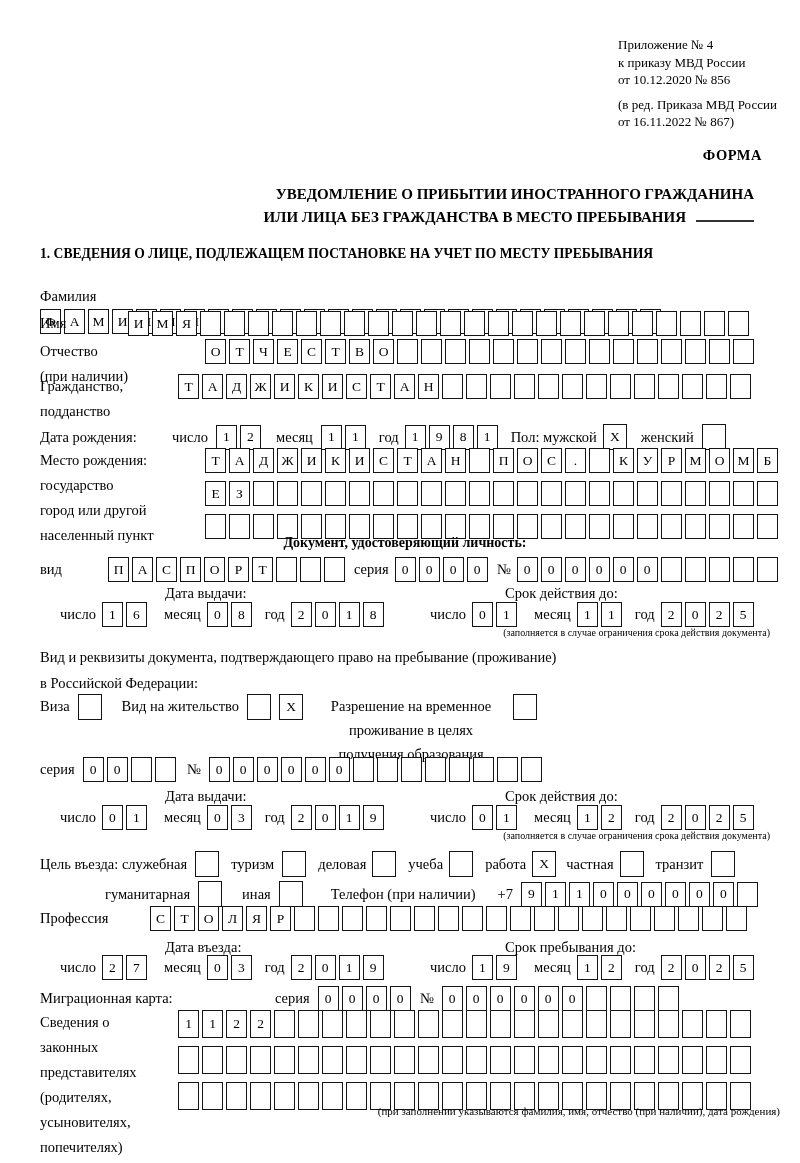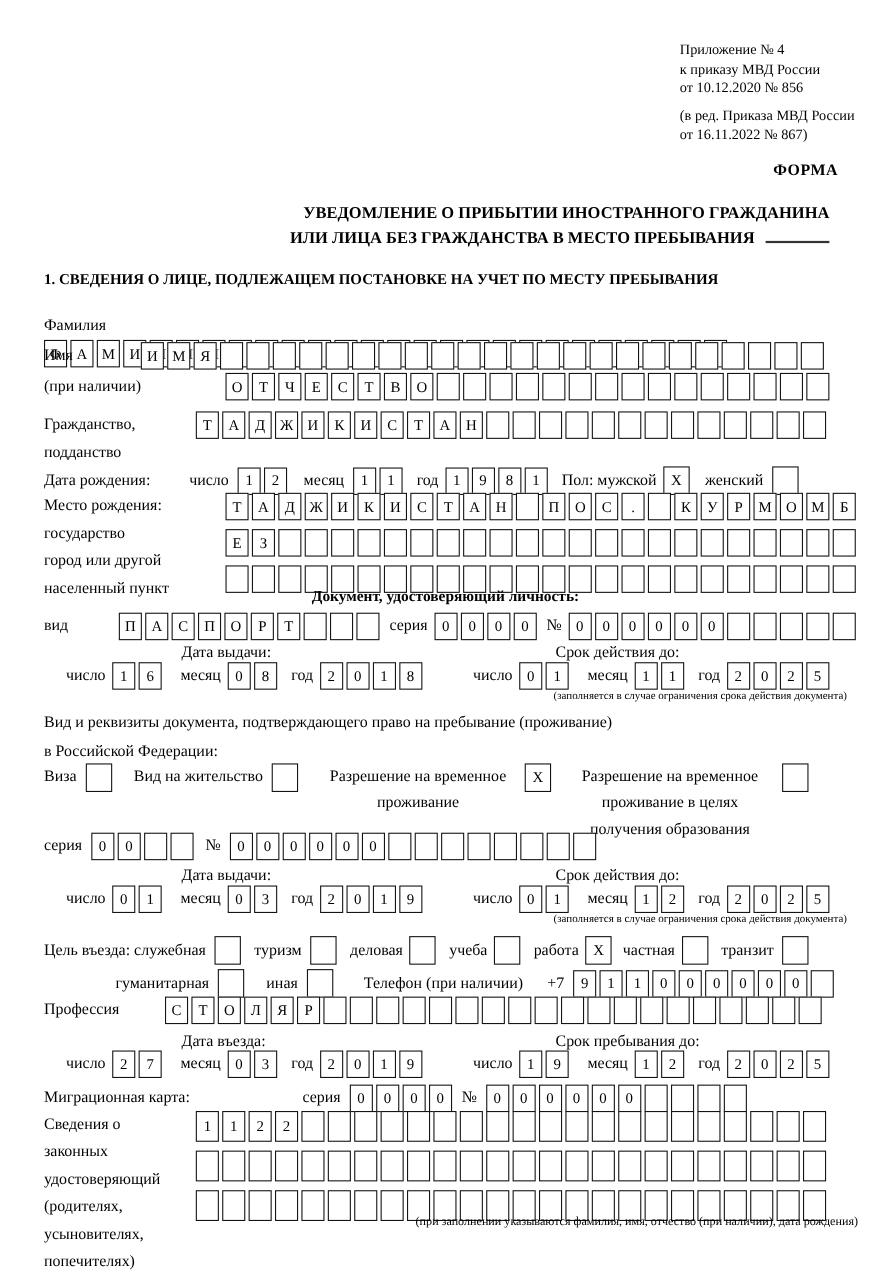--- a/index.html
+++ b/index.html
@@ -128,20 +128,21 @@
         <span class="cell"></span>
         <span class="cell"></span>
         <span class="cell"></span>
         <span class="cell"></span>
         <span class="cell"></span>
       </span>
   </div>
 
   <div class="row" style="top:339px;">
     <div class="lblcol w165">
+      <div>Отчество</div>
       <div>(при наличии)</div>
     </div>
     <span class="cells">
         <span class="cell">О</span>
         <span class="cell">Т</span>
         <span class="cell">Ч</span>
         <span class="cell">Е</span>
         <span class="cell">С</span>
         <span class="cell">Т</span>
         <span class="cell">В</span>
@@ -411,21 +412,20 @@
 
   <div class="row" style="top:694px;">
     <span class="lbl mr8">Виза</span>
     <span class="cells cb">
         <span class="cell"></span>
       </span>
     <span class="lbl ml20 mr8">Вид на жительство</span>
     <span class="cells cb">
         <span class="cell"></span>
       </span>
-    <div class="wraplbl wl175 ml20">Разрешение на временное проживание</div>
     <span class="cells cb ml8">
         <span class="cell">X</span>
       </span>
     <div class="wraplbl wl190 ml14">Разрешение на временное проживание в целях получения образования</div>
     <span class="cells cb ml8">
         <span class="cell"></span>
       </span>
   </div>
 
   <div class="row" style="top:757px;align-items:center;">
@@ -657,21 +657,21 @@
         <span class="cell"></span>
         <span class="cell"></span>
         <span class="cell"></span>
       </span>
   </div>
 
   <div class="row" style="top:1010px;">
     <div class="lblcol w138">
       <div>Сведения о</div>
       <div>законных</div>
-      <div>удостоверяющий</div>
+      <div>представителях</div>
       <div>(родителях,</div>
       <div>усыновителях,</div>
       <div>попечителях)</div>
     </div>
     <div class="cellrows">
       <div class="cells tall">
           <span class="cell">1</span>
           <span class="cell">1</span>
           <span class="cell">2</span>
           <span class="cell">2</span>

